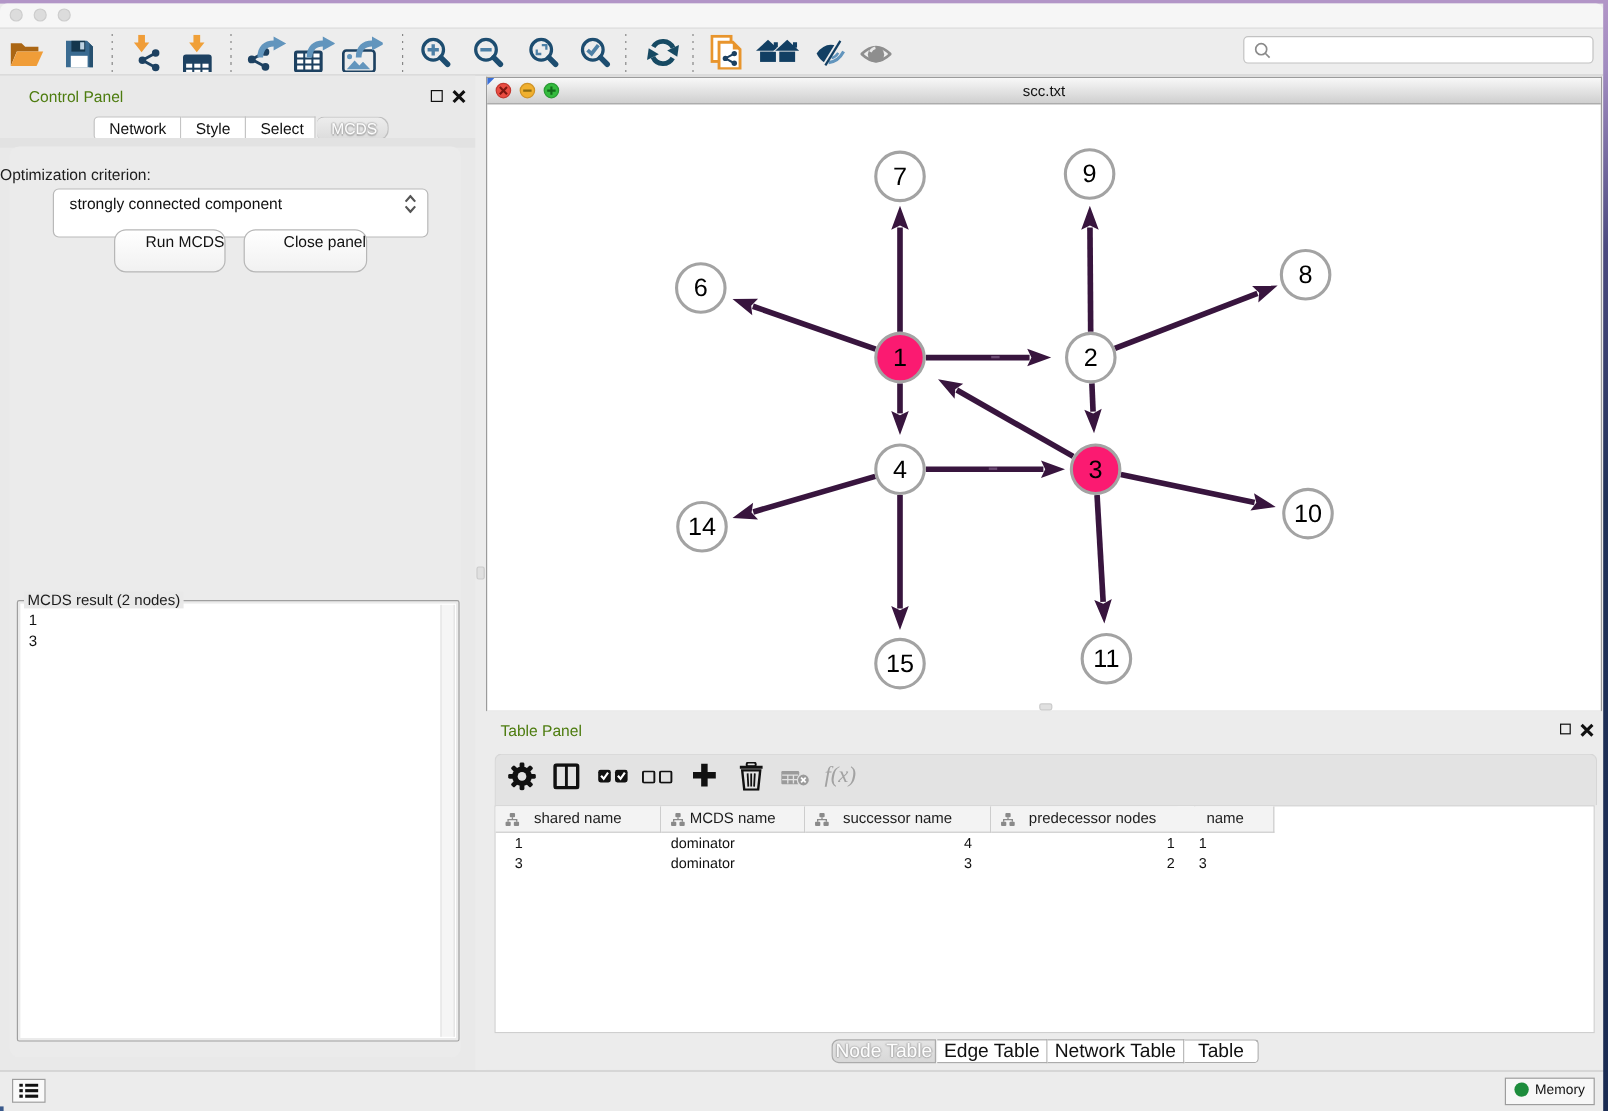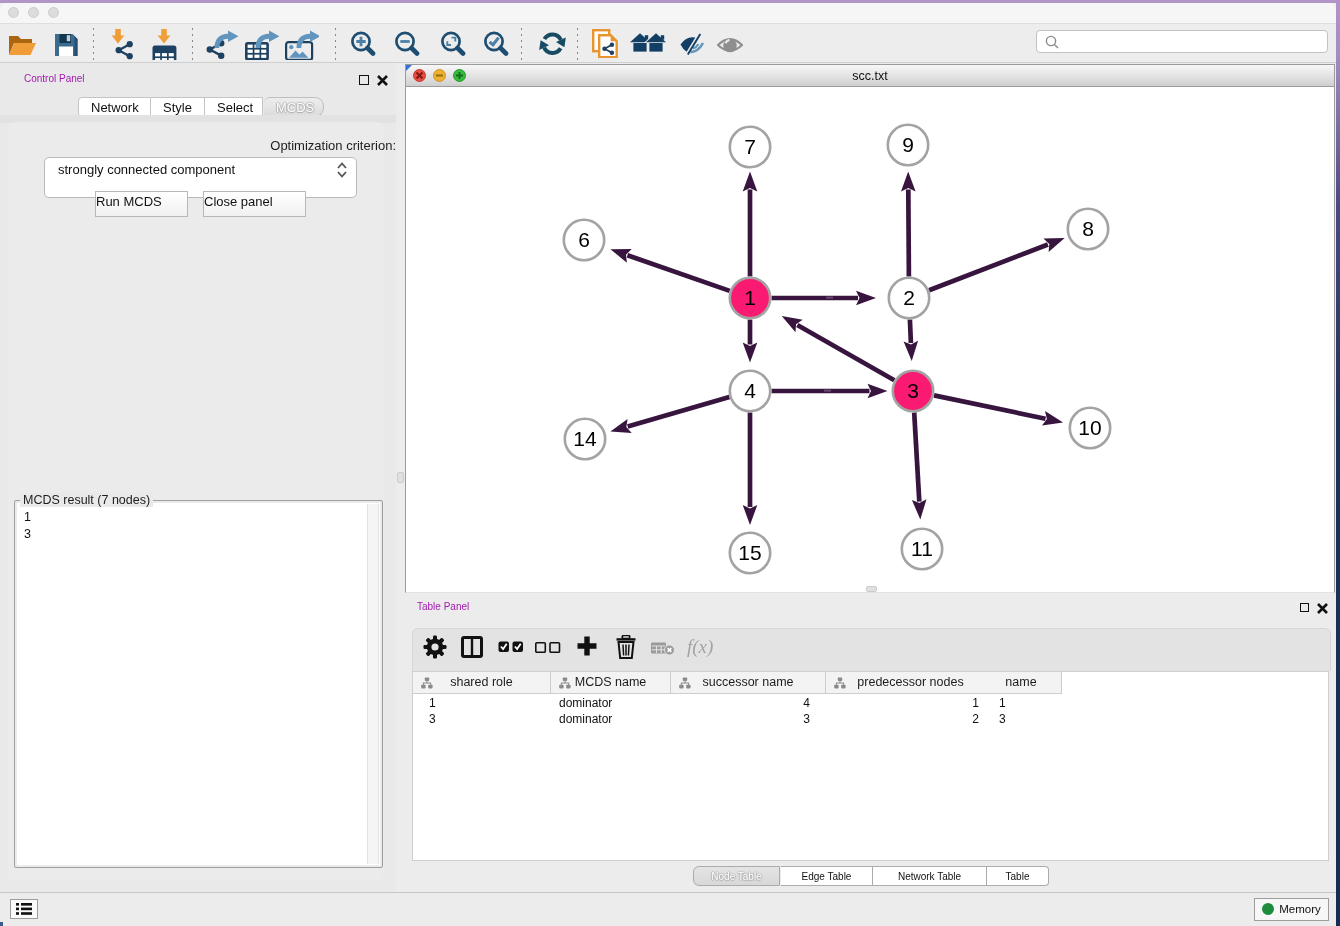--- a/index.html
+++ b/index.html
@@ -9,45 +9,45 @@
 #rightstrip{left:1336px;top:2px;width:4px;height:924px;background:linear-gradient(#b295c7,#a18cc0 6%,#4c4a80 22%,#203158 45%,#1a2b52)}
 #titlebar{left:0;top:3px;width:1336px;height:20px;background:#f6f6f6;border-radius:6px 6px 0 0}
 .tl{position:absolute;top:4px;width:11px;height:11px;border-radius:50%;background:#dcdcdc;border:1px solid #cdcdcd}
 #title{left:0;top:5px;width:1336px;text-align:center;font-size:13px;color:#b4b4b4}
 #toolbar{left:0;top:23px;width:1336px;height:40px;background:#ededed;border-top:1px solid #dedede;border-bottom:1px solid #cfcfcf}
 .sep{position:absolute;top:4px;height:32px;width:1.4px;background-image:repeating-linear-gradient(to bottom,#878787 0,#878787 2px,rgba(0,0,0,0) 2px,rgba(0,0,0,0) 6px)}
 .tbi{position:absolute}
 #search{position:absolute;left:1036px;top:6px;width:292px;height:23px;background:#fff;border:1px solid #c2c2c2;border-radius:4px}
 
 #cpanel{left:0;top:63px;width:396px;height:830px;background:#e9e9e9}
-.phead{font-size:10px;color:#a21caf}
+.phead{font-size:13px;color:#4d7c0f}
 .tabs{position:absolute;display:flex}
 .tab{height:20px;font-size:13px;color:#111;background:#fff;border:1px solid #c4c4c4;border-left:none;padding:0 12px;line-height:19px;text-align:center}
 .tab.first{border-left:1px solid #c4c4c4;border-radius:4px 0 0 4px}
 .tab.sel{background:linear-gradient(#ededed,#dcdcdc);color:#fdfdfd;text-shadow:0 1px 1px #ababab,0 -1px 1px #c4c4c4,1px 0 1px #b5b5b5,-1px 0 1px #b5b5b5;border-radius:6px 9px 9px 6px;border-color:#bfbfbf;margin-left:1px}
 #cpinner{left:8px;top:59px;width:376px;height:759px;background:#ebebeb;border-radius:8px}
-#optlab{left:0;top:75px;width:396px;text-align:right;font-size:13px;color:#1d1d1d}
+#optlab{left:0;top:75px;width:396px;text-align:left;font-size:13px;color:#1d1d1d}
 #combo{left:44px;top:94px;width:313px;height:41px;background:#fff;border:1px solid #b9b9b9;border-radius:5px;font-size:13px;color:#111;line-height:23px;padding-left:13px}
-.btn{position:absolute;height:26px;background:linear-gradient(#ffffff,#f1f1f1);border:1px solid #b7b7b7;border-radius:0;font-size:13px;color:#111;text-align:left;line-height:20px}
+.btn{position:absolute;height:36px;background:linear-gradient(#ffffff,#f1f1f1);border:1px solid #b7b7b7;border-radius:10px;font-size:13px;color:#111;text-align:right;line-height:20px}
 #fieldset{left:14px;top:437px;width:369px;height:368px;border:1px solid #9f9f9f;border-radius:2px}
 #legend{left:20px;top:430px;background:#e9e9e9;padding:0 3px;font-size:12.5px;color:#1d1d1d}
 #mcdstext{left:17px;top:440px;width:363px;height:362px;background:#fff;font-size:12.5px;color:#111;line-height:17px;padding:6px 0 0 7px}
 #mcdssb{left:367px;top:441px;width:12px;height:360px;background:#f5f5f5;border-left:1px solid #e2e2e2;border-right:1px solid #e2e2e2}
 
 #netframe{left:405px;top:64px;width:930px;height:529px;border:1px solid #9b9b9b;border-bottom:1px solid #e3e3e3;background:#fff}
 #nettitle{left:0;top:0;width:928px;height:22px;background:linear-gradient(#f8f8f8,#cfcfcf);border-bottom:1px solid #9b9b9b}
 .mac{position:absolute;top:4px;width:13px;height:13px;border-radius:50%}
 #netsvgwrap{left:0;top:23px;width:928px;height:504px;overflow:hidden}
 
 #tpanel{left:405px;top:593px;width:931px;height:298px;background:#ececec}
 #ttool{left:7px;top:35px;width:919px;height:43px;background:#e3e3e3;border:1px solid #d6d6d6;border-bottom:none;border-radius:6px 6px 0 0}
 #ttable{left:7px;top:78px;width:917px;height:190px;background:#fff;border:1px solid #cfcfcf}
 .th{position:absolute;top:0;height:22px;background:#f3f3f3;border-right:1px solid #cdcdcd;border-bottom:1px solid #cdcdcd;font-size:12.5px;color:#1d1d1d;text-align:center;line-height:21px}
 .td{position:absolute;font-size:12px;color:#111;height:16px;line-height:16px}
-.btab{position:absolute;top:273px;height:20px;border:1px solid #ababab;border-left:none;background:#fff;font-size:10px;color:#111;text-align:center;line-height:19px}
+.btab{position:absolute;top:273px;height:20px;border:1px solid #ababab;border-left:none;background:#fff;font-size:16px;color:#111;text-align:center;line-height:19px}
 
 #statusbar{left:0;top:892px;width:1340px;height:34px;background:#ececec;border-top:1px solid #c7c7c7}
 #listbtn{left:10px;top:6px;width:28px;height:20px;background:#fafafa;border:1px solid #9d9d9d}
 #membtn{left:1254px;top:5px;width:75px;height:23px;background:#f7f7f7;border:1px solid #9d9d9d;font-size:11.5px;color:#111;line-height:21px;text-align:center}
 svg{display:block}
 </style></head>
 <body>
 <div class="abs" id="topstrip"></div>
 <div class="abs" id="titlebar">
   <div class="tl" style="left:8px"></div>
@@ -215,21 +215,21 @@
   <div class="abs" id="combo">strongly connected component
     <svg width="12" height="16" style="position:absolute;right:8px;top:4px">
         <path d="M2,6 L6,1.5 L10,6 M2,10 L6,14.5 L10,10" fill="none" stroke="#555" stroke-width="1.8"></path>
       </svg>
   </div>
   <div class="btn" style="left:95px;top:128px;width:93px">Run MCDS</div>
   <div class="btn" style="left:203px;top:128px;width:103px">Close panel</div>
   <div class="abs" id="fieldset"></div>
   <div class="abs" id="mcdstext">1<br>3</div>
   <div class="abs" id="mcdssb"></div>
-  <div class="abs" id="legend">MCDS result (7 nodes)</div>
+  <div class="abs" id="legend">MCDS result (2 nodes)</div>
 </div>
 <div class="abs" id="netframe">
   <div class="abs" id="nettitle">
     <svg class="abs" style="left:0;top:0" width="6" height="6">
         <path d="M0,0 L6,0 L0,6 Z" fill="#3a6fd8"></path>
       </svg>
     <div class="mac" style="left:7px;background:#ea4d42;border:1px solid #c43830"></div>
     <div class="mac" style="left:27px;background:#f0b02f;border:1px solid #cf9327"></div>
     <div class="mac" style="left:47px;background:#35bb3e;border:1px solid #2a9a33"></div>
     <svg class="abs" style="left:9px;top:6px" width="9" height="9">
@@ -359,21 +359,21 @@
         <g fill="#9b9b9b">
           <rect x="0" y="1.5" width="15" height="11" rx="1"></rect>
         </g>
         <path d="M0.8,5 H14.2 M0.8,8.7 H14.2 M5.5,5 V12 M10.2,5 V12" stroke="#e3e3e3" stroke-width="1.1"></path>
         <circle cx="18.5" cy="9" r="5" fill="#9b9b9b" stroke="#e3e3e3" stroke-width="1"></circle>
         <path d="M16.6,7.1 L20.4,10.9 M20.4,7.1 L16.6,10.9" stroke="#fff" stroke-width="1.5"></path>
       </svg>
 <div style="position:absolute;left:274px;top:7px;font-family:'Liberation Serif',serif;font-style:italic;font-size:19px;color:#a2a2a2">f(x)</div>
   </div>
   <div class="abs" id="ttable">
-    <div class="th" style="left:0px;width:138px">shared role</div>
+    <div class="th" style="left:0px;width:138px">shared name</div>
 <svg style="position:absolute;left:8px;top:5px" width="12" height="12" viewBox="0 0 12 12">
         <g fill="#8a8a8a">
           <rect x="3.8" y="0.5" width="4.4" height="3.6" rx="0.8"></rect>
           <rect x="0.2" y="7.8" width="4.4" height="3.6" rx="0.8"></rect>
           <rect x="7.2" y="7.8" width="4.4" height="3.6" rx="0.8"></rect>
         </g>
         <path d="M6,4.1 V6 M2.4,7.8 V6 H9.6 V7.8" fill="none" stroke="#8a8a8a" stroke-width="1.1"></path>
       </svg>
 <div class="th" style="left:138px;width:120px">MCDS name</div>
 <svg style="position:absolute;left:146px;top:5px" width="12" height="12" viewBox="0 0 12 12">

